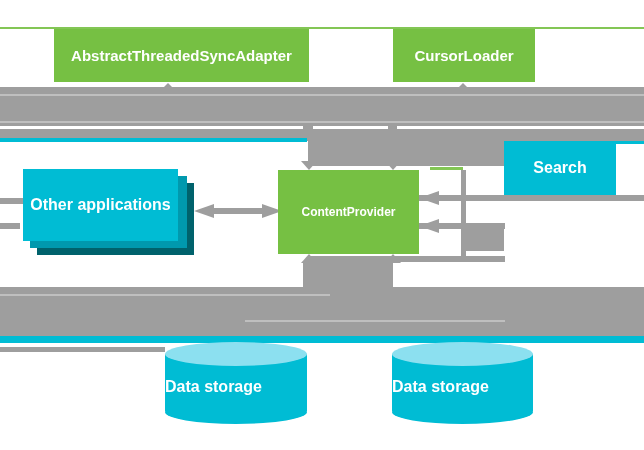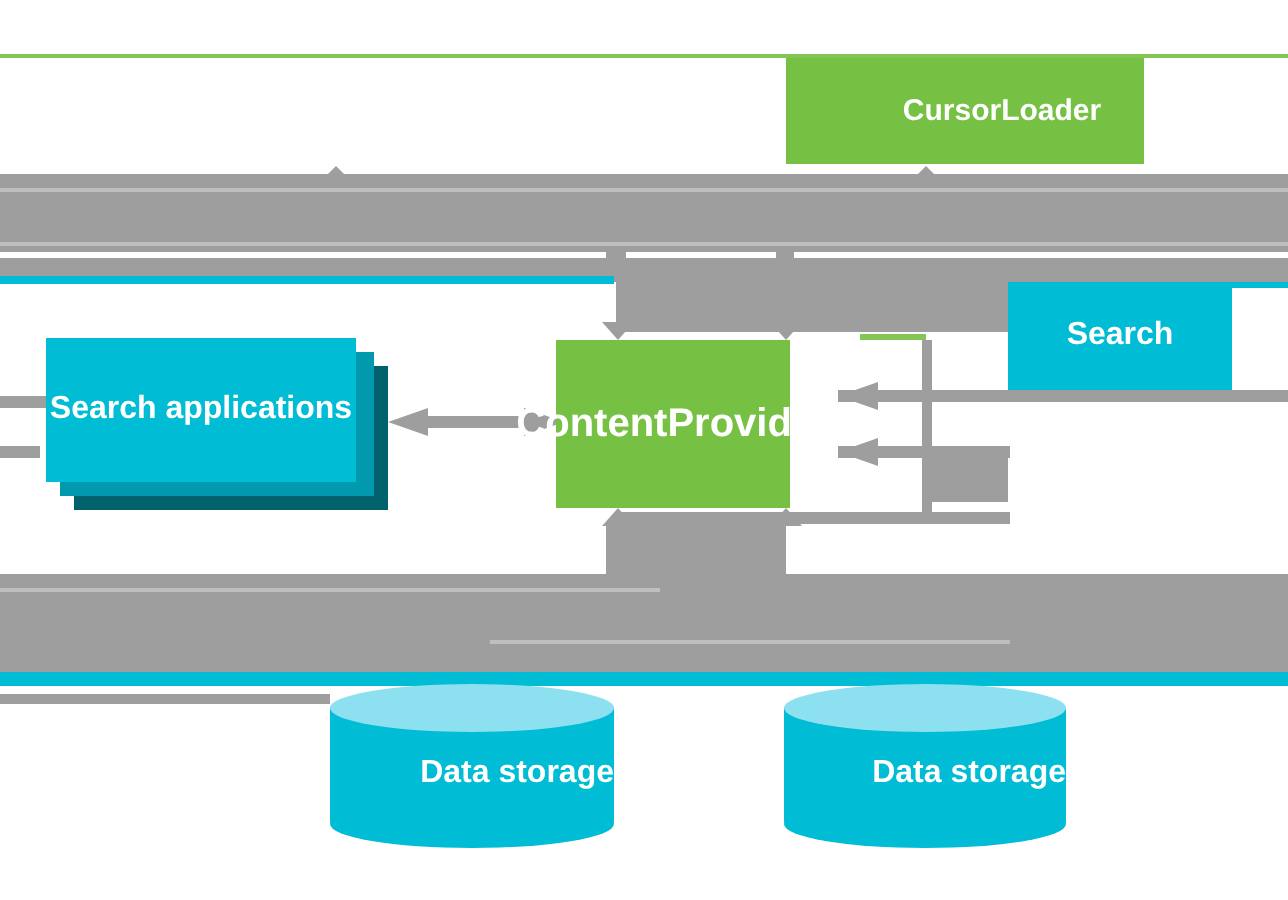--- a/index.html
+++ b/index.html
@@ -21,21 +21,21 @@
   .tri{position:absolute;width:0;height:0;}
   .tri-left{border-top:7px solid transparent;border-bottom:7px solid transparent;border-right:20px solid var(--gray);}
   .tri-right{border-top:7px solid transparent;border-bottom:7px solid transparent;border-left:20px solid var(--gray);}
   .tri-down{border-left:8px solid transparent;border-right:8px solid transparent;border-top:9px solid var(--gray);}
   .tri-up{border-left:8px solid transparent;border-right:8px solid transparent;border-bottom:9px solid var(--gray);}
   .tri-up-sm{border-left:7px solid transparent;border-right:7px solid transparent;border-bottom:7px solid var(--gray);}
   .cyl{position:absolute;width:142px;height:90px;}
   .cyl-body{position:absolute;left:0;top:12px;width:142px;height:57px;background:var(--cyan);}
   .cyl-top{position:absolute;left:0;top:0;width:142px;height:24px;border-radius:50%;background:var(--cyan-light);}
   .cyl-bottom{position:absolute;left:0;top:58px;width:142px;height:24px;border-radius:50%;background:var(--cyan);}
-  .cyl-label{position:absolute;left:0;top:36px;width:142px;text-align:right;
+  .cyl-label{position:absolute;left:0;top:36px;width:142px;text-align:left;
              color:var(--label-text);font-weight:bold;font-size:16px;}
   .hairline{position:absolute;background:var(--green);opacity:.9;}
 </style>
 </head>
 <body>
 
 <div id="stage">
 
   <div class="hairline" style="left:0;top:27px;width:644px;height:2px;"></div>
 
@@ -80,28 +80,31 @@
 
   <div class="band" style="left:0;top:287px;width:644px;height:49px;"></div>
   <div class="lightline" style="left:0;top:294px;width:330px;height:2px;"></div>
   <div class="lightline" style="left:245px;top:320px;width:260px;height:2px;"></div>
   <div class="cyanline" style="left:0;top:336px;width:644px;height:7px;"></div>
   <div class="band" style="left:0;top:347px;width:165px;height:5px;"></div>
 
   <div class="abs" style="left:37px;top:183px;width:157px;height:72px;background:var(--teal-shadow-dark);"></div>
   <div class="abs" style="left:30px;top:176px;width:157px;height:72px;background:var(--teal-shadow);"></div>
   <div class="node cyan-node" style="left:23px;top:169px;width:155px;height:72px;font-size:16px;">
-    <span>Search applications</span>
+    <span>Other applications</span>
   </div>
 
-  <div class="node green-node" style="left:393px;top:29px;width:142px;height:53px;font-size:15px;padding-left:37px;">
+  <div class="node green-node" style="left:54px;top:29px;width:255px;height:53px;font-size:15px;">
+    <span>AbstractThreadedSyncAdapter</span>
+  </div>
+  <div class="node green-node" style="left:393px;top:29px;width:142px;height:53px;font-size:15px;">
     <span>CursorLoader</span>
   </div>
 
-  <div class="node green-node" style="left:278px;top:170px;width:117px;height:84px;font-size:20px;">
+  <div class="node green-node" style="left:278px;top:170px;width:141px;height:84px;font-size:12px;">
     <span>ContentProvider</span>
   </div>
 
   <div class="node cyan-node" style="left:504px;top:141px;width:112px;height:54px;font-size:16px;">
     <span>Search</span>
   </div>
 
   <div class="cyl" style="left:165px;top:342px;">
     <div class="cyl-bottom"></div>
     <div class="cyl-body"></div>

